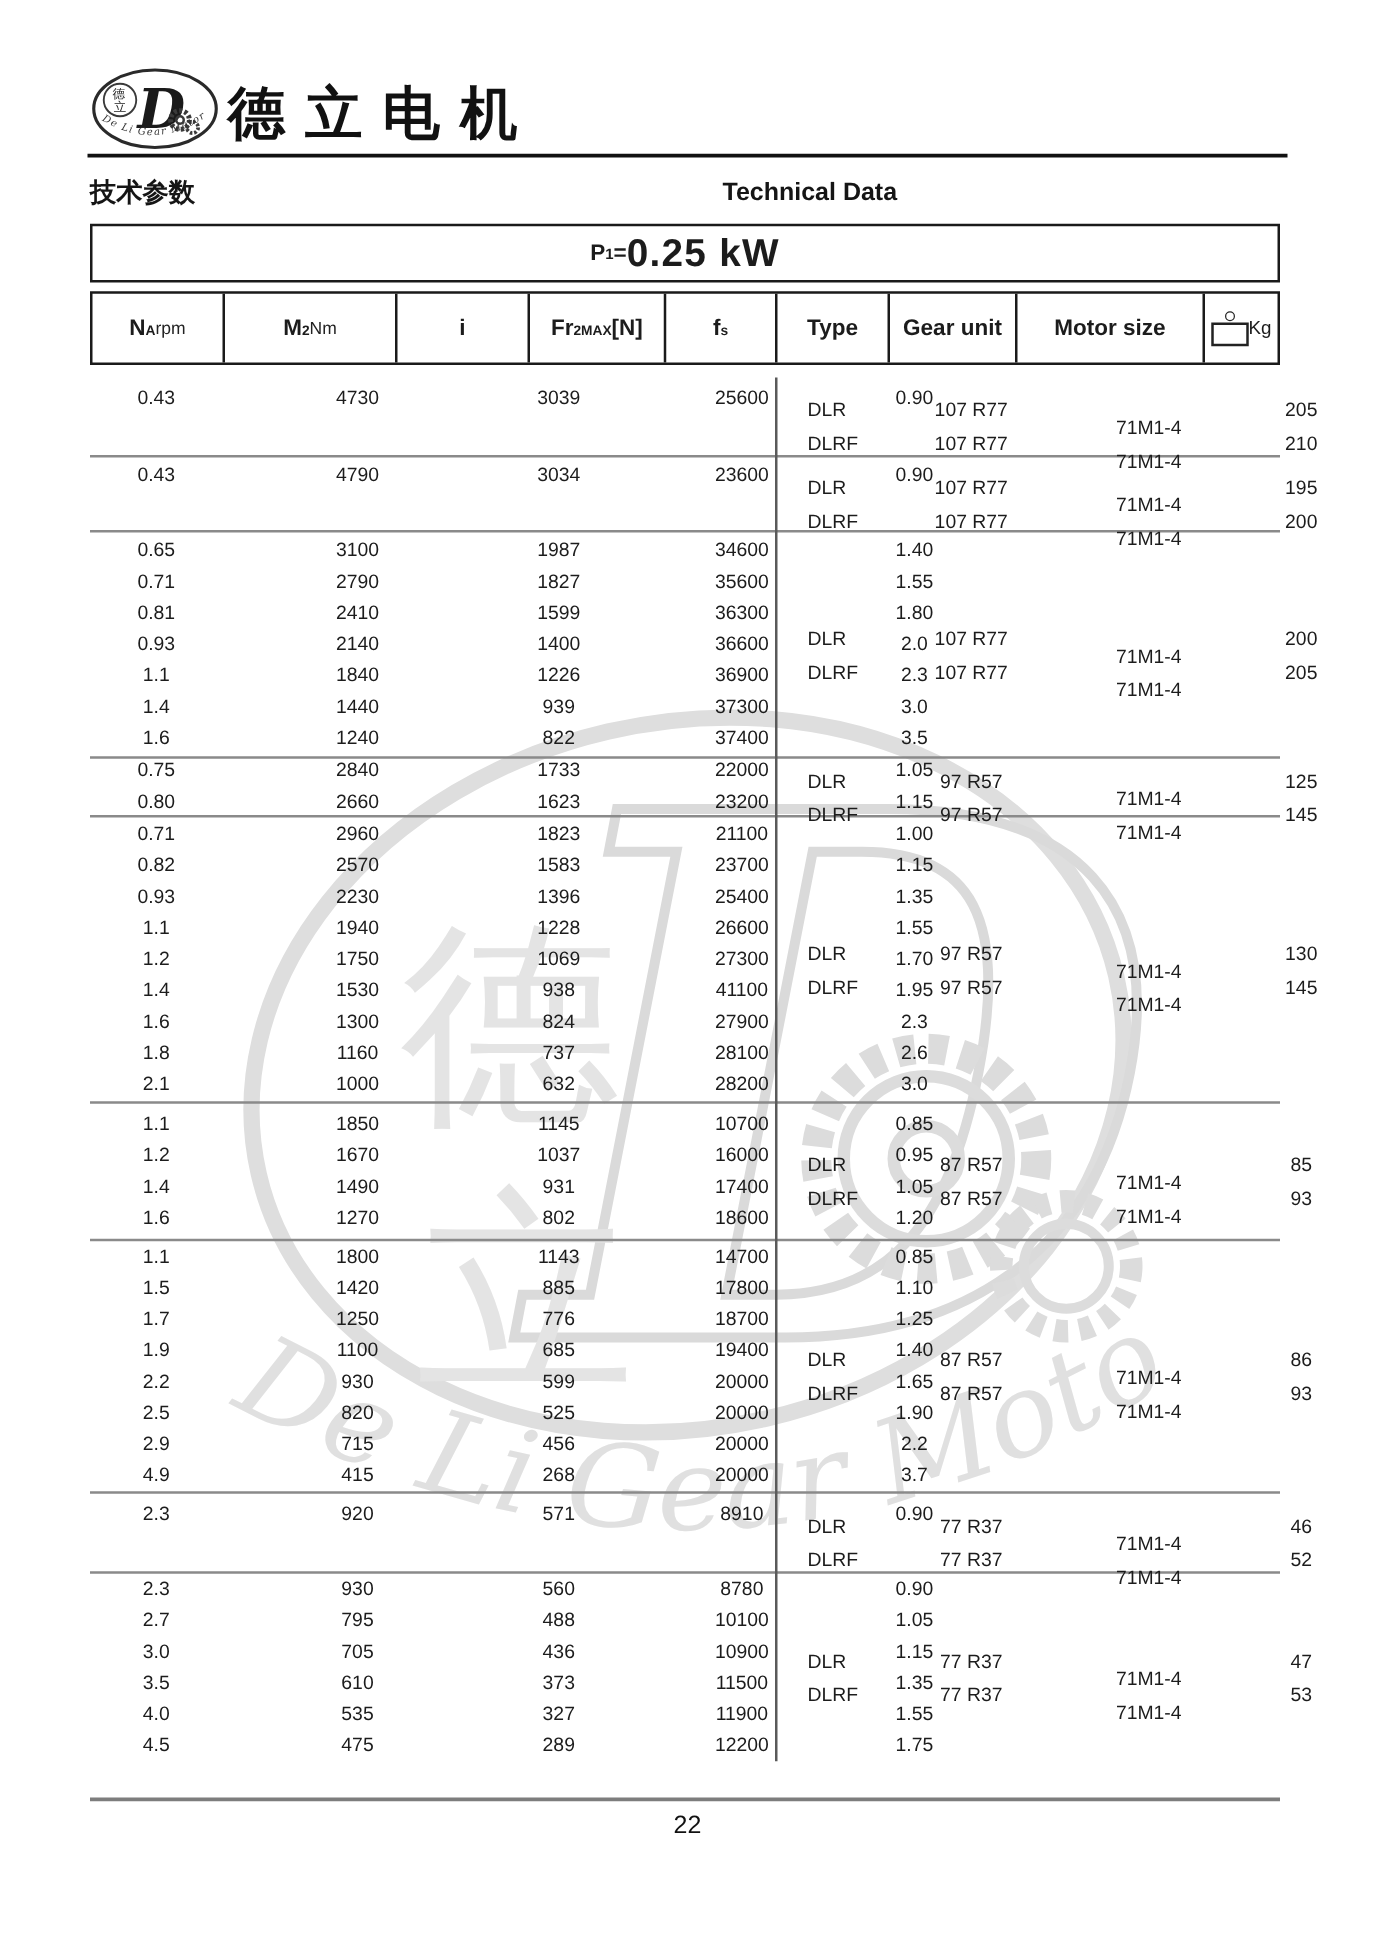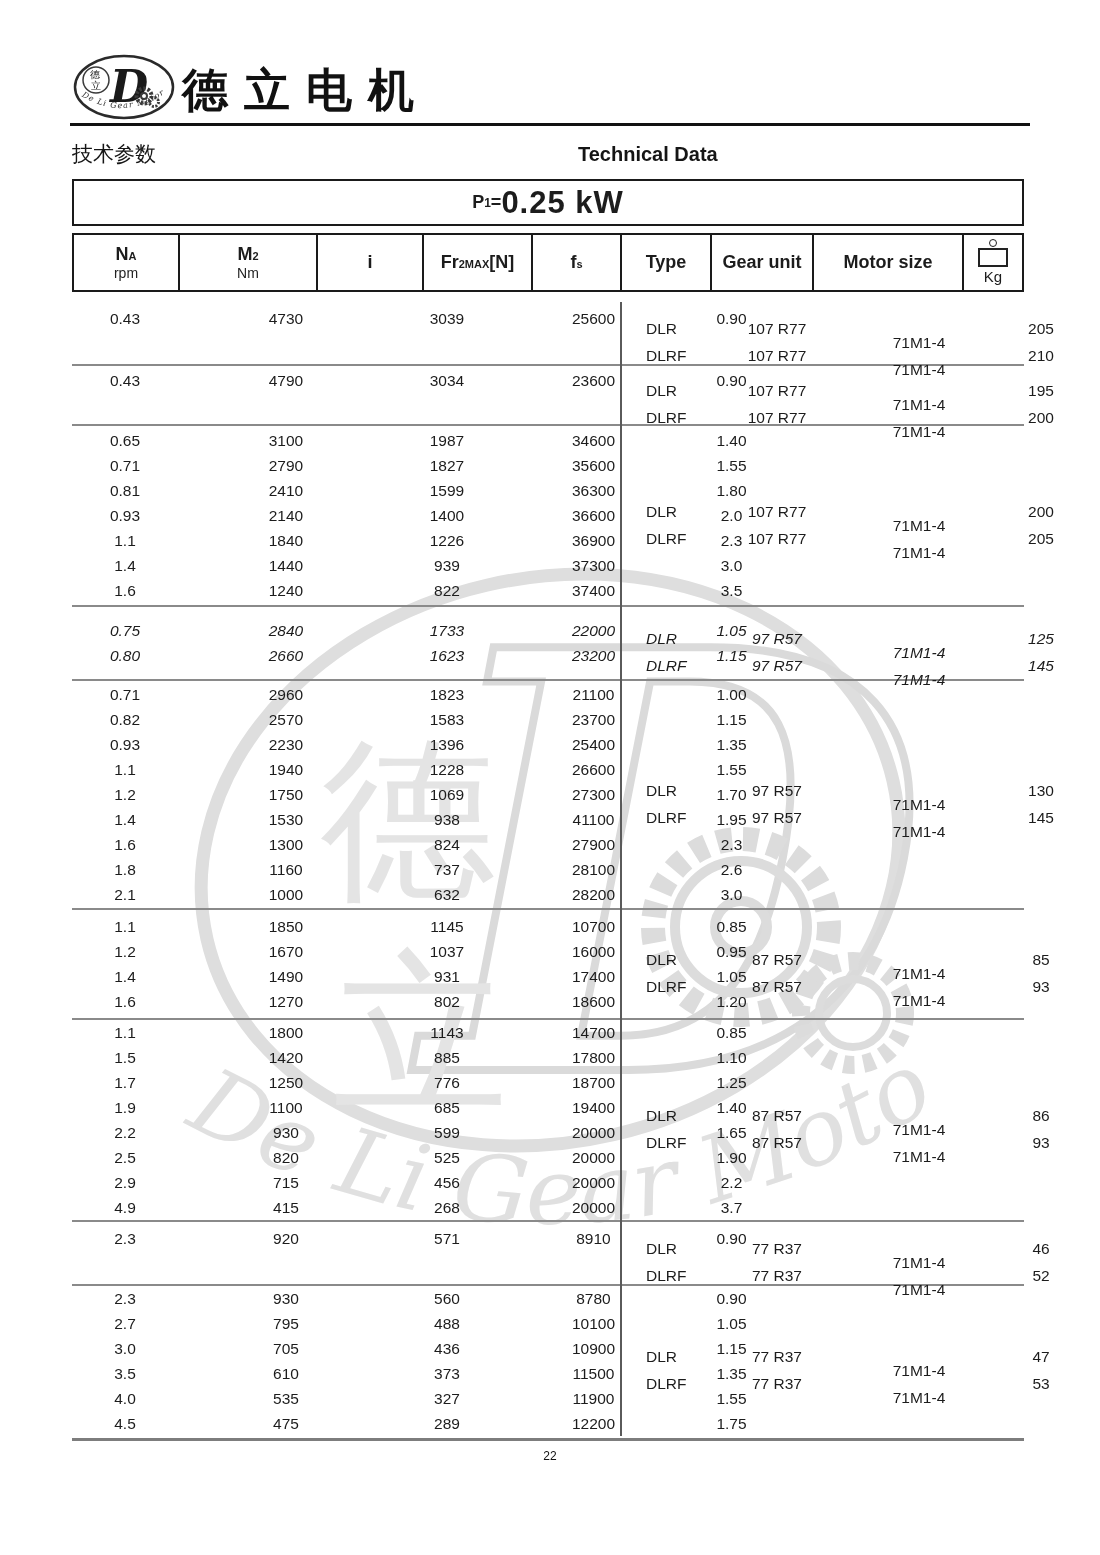--- a/index.html
+++ b/index.html
@@ -5,35 +5,35 @@
   html,body{margin:0;padding:0;background:#ffffff;}
   .page{position:relative;width:1100px;height:1555px;background:#ffffff;overflow:hidden;
         font-family:"Liberation Sans","DejaVu Sans",sans-serif;color:#1c1c1c;}
 
   
   .logo{position:absolute;left:72px;top:52px;width:104px;height:72px;}
   .brand-cn{position:absolute;left:182px;top:60px;font-family:"DejaVu Serif","Liberation Serif",serif;
             font-weight:bold;font-size:46px;letter-spacing:16px;color:#111;}
   .top-rule{position:absolute;left:70px;top:123px;width:960px;height:3px;background:#111;}
 
-  .sec-cn{position:absolute;left:72px;top:140px;font-size:21px;font-weight:normal;color:#151515;}
+  .sec-cn{position:absolute;left:72px;top:140px;font-size:21px;font-weight:bold;color:#151515;}
   .sec-en{position:absolute;left:578px;top:143px;font-size:20px;font-weight:bold;color:#151515;}
 
   
   .titlebox{position:absolute;left:72px;top:179px;width:952px;height:47px;border:2px solid #1a1a1a;
             display:flex;align-items:center;justify-content:center;box-sizing:border-box;background:transparent;}
   .titlebox .small{font-size:18px;font-weight:bold;}
   .titlebox .tsub{font-size:12px;font-weight:bold;vertical-align:-3px;}
   .titlebox .big{font-size:31px;font-weight:bold;letter-spacing:1px;}
 
   
   .thead{position:absolute;left:72px;top:233px;width:952px;height:59px;border:2px solid #1a1a1a;
          box-sizing:border-box;display:grid;grid-template-columns:106px 138px 106px 109px 89px 90px 102px 150px auto;
          background:transparent;}
-  .hcell{border-right:2px solid #1a1a1a;display:flex;flex-direction:column;align-items:center;justify-content:center;line-height:1.15;}
+  .hcell{border-right:2px solid #1a1a1a;display:flex;flex-direction:row;align-items:center;justify-content:center;line-height:1.15;}
   .hcell:last-child{border-right:none;}
   .hmain{font-size:18px;font-weight:bold;}
   .hsub{font-size:11px;font-weight:bold;}
   .hunit{font-size:14px;color:#222;}
   .kgicon{display:flex;flex-direction:column;align-items:center;}
   .kg-circle{width:6px;height:6px;border:1.5px solid #222;border-radius:50%;margin-bottom:1px;}
   .kg-rect{width:26px;height:15px;border:2px solid #222;}
   .kg-label{font-size:15px;margin-top:1px;}
 
   
@@ -46,21 +46,21 @@
   .drow{height:25px;display:grid;grid-template-columns:106px 138px 106px 109px 89px;align-items:center;gap:39px;}
   .dcell{text-align:center;font-size:15.5px;color:#1c1c1c;}
   .vrow{height:27px;display:grid;grid-template-columns:90px 102px 150px 62px;align-items:center;font-size:15.5px;gap:16px;}
   .vc-type{text-align:left;padding-left:26px;}
   .vc-gear{text-align:center;}
   .vc-motor{text-align:center;margin-top:28px;}
   .vc-kg{text-align:center;}
 
   
   .foot-rule{position:absolute;left:72px;top:1438px;width:952px;height:3px;background:#7d7d7d;}
-  .pageno{position:absolute;left:0;right:0;top:1449px;text-align:center;font-size:12px;color:#111;}
+  .pageno{position:absolute;left:0;right:0;top:1449px;text-align:center;font-size:20px;color:#111;}
 
   
   .wm{position:absolute;left:95px;top:555px;width:910px;height:870px;z-index:0;pointer-events:none;}
   .content-layer{position:relative;z-index:1;}
 </style>
 </head>
 <body>
 
 <div class="page">
 
@@ -271,21 +271,21 @@
             </div>
             <div class="vrow">
               <div class="vc-type">DLRF</div>
               <div class="vc-gear">107 R77</div>
               <div class="vc-motor">71M1-4</div>
               <div class="vc-kg">205</div>
             </div>
           </div>
         </div>
         <div class="gsep"></div>
-        <div class="group" style="height: 72px; font-style: italic;">
+        <div class="group" style="height: 45px;">
           <div class="gleft">
             <div>
               <div class="drow">
                 <div class="dcell">0.75</div>
                 <div class="dcell">2840</div>
                 <div class="dcell">1733</div>
                 <div class="dcell">22000</div>
                 <div class="dcell">1.05</div>
               </div>
               <div class="drow">

